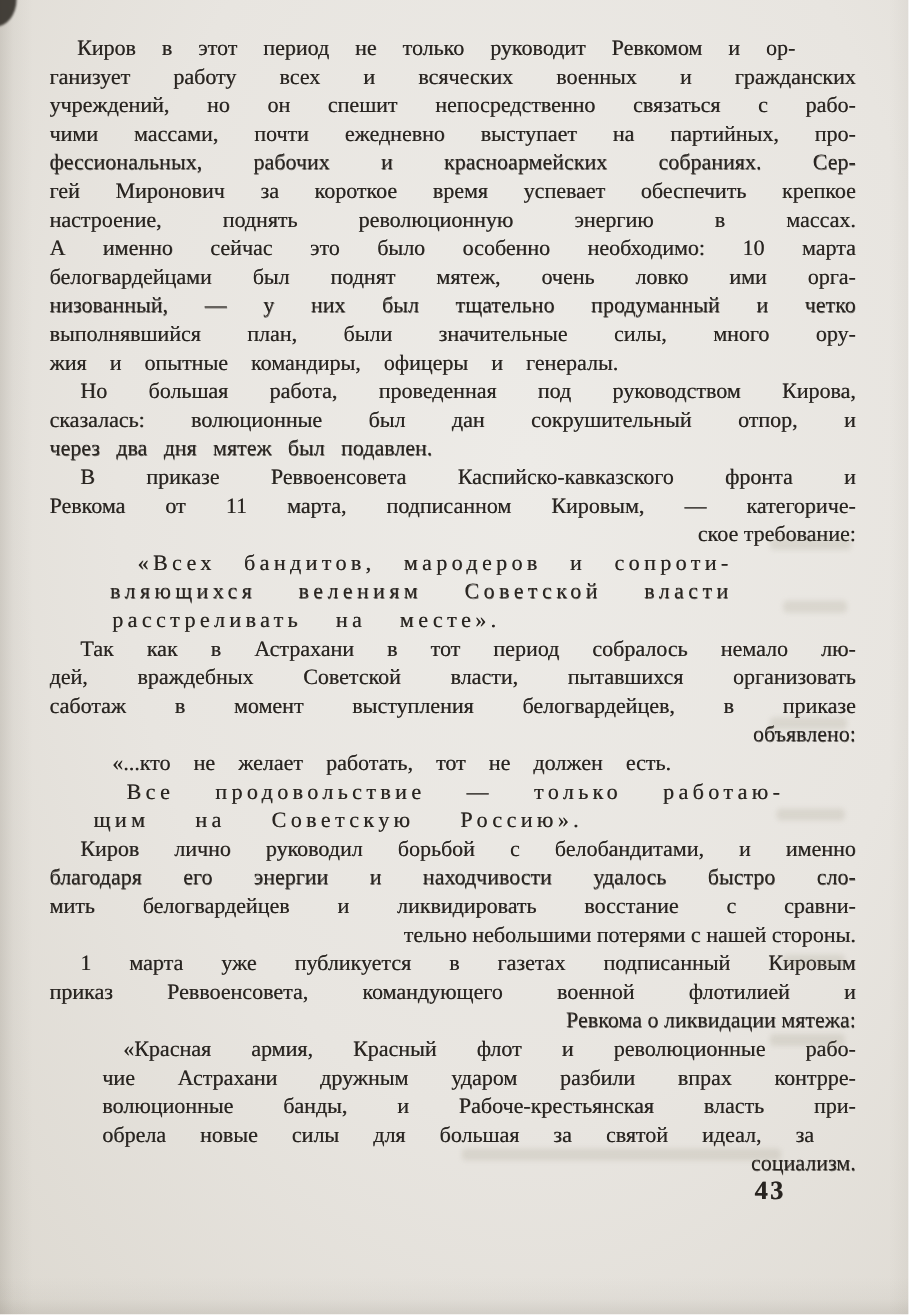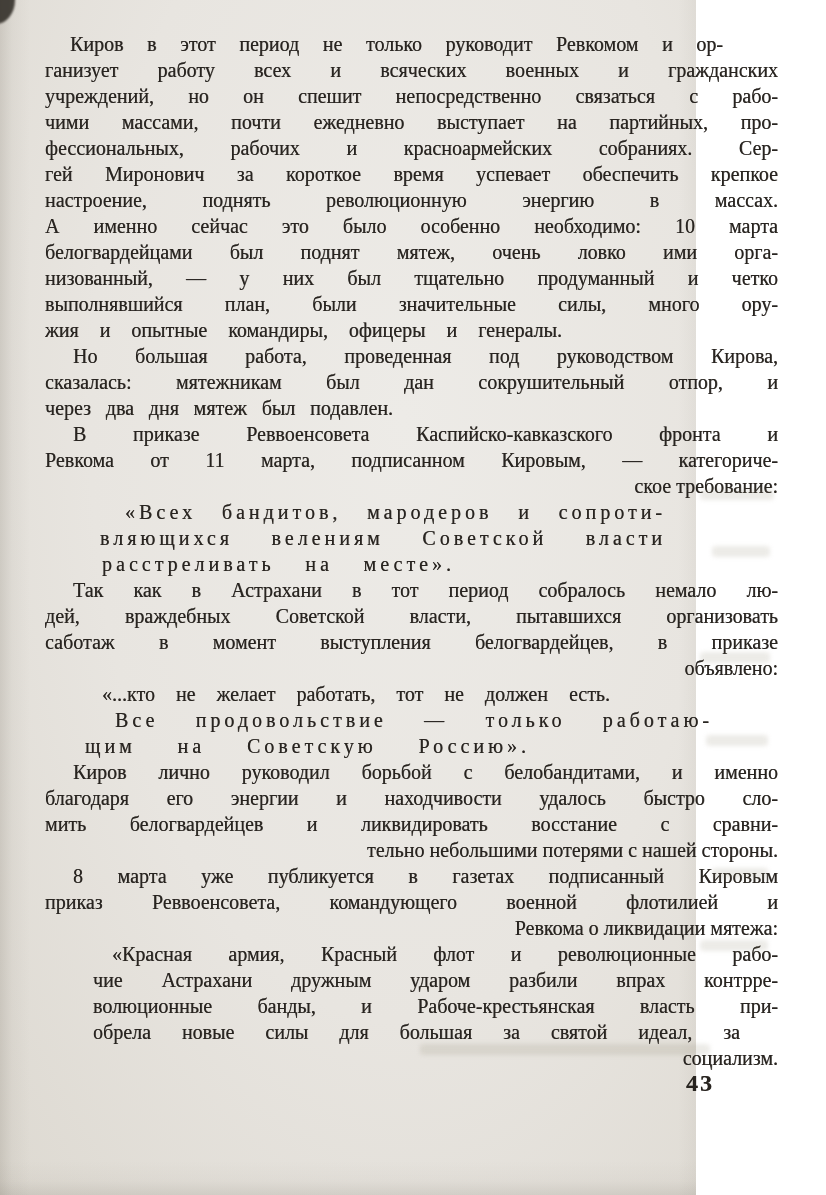--- a/index.html
+++ b/index.html
@@ -12,21 +12,21 @@
     padding: 0;
   }
   body {
     width: 826px;
     height: 1195px;
     overflow: hidden;
     font-family: "Liberation Serif", "DejaVu Serif", serif;
   }
   .page {
     position: relative;
-    width: 696px;
+    width: 826px;
     height: 1195px;
     background:
       linear-gradient(90deg, rgba(92,84,70,0.16) 0px, rgba(92,84,70,0.05) 12px, rgba(0,0,0,0) 30px),
       linear-gradient(0deg, rgba(100,92,78,0.14) 0px, rgba(100,92,78,0.04) 14px, rgba(0,0,0,0) 34px),
       linear-gradient(270deg, rgba(110,102,88,0.06) 0px, rgba(0,0,0,0) 18px),
       radial-gradient(ellipse at 58% 35%, #edebe7 0%, var(--paper) 55%, var(--paper-deep) 100%);
   }
   
   .corner-artifact {
     position: absolute;
@@ -98,21 +98,21 @@
         <div class="line j">гей Миронович за короткое время успевает обеспечить крепкое</div>
         <div class="line j">настроение, поднять революционную энергию в массах.</div>
         <div class="line j">А именно сейчас это было особенно необходимо: 10 марта</div>
         <div class="line j">белогвардейцами был поднят мятеж, очень ловко ими орга-</div>
         <div class="line j">низованный, — у них был тщательно продуманный и четко</div>
         <div class="line j">выполнявшийся план, были значительные силы, много ору-</div>
         <div class="line j" style="margin-right: 216px;">жия и опытные командиры, офицеры и генералы.</div>
       </div>
       <div class="block body">
         <div class="line j" style="text-indent: 28px;">Но большая работа, проведенная под руководством Кирова,</div>
-        <div class="line j">сказалась: мятежникам был дан сокрушительный отпор, и</div>
+        <div class="line j">сказалась: волюционные был дан сокрушительный отпор, и</div>
         <div class="line j" style="margin-right: 385px;">через два дня мятеж был подавлен.</div>
       </div>
       <div class="block body">
         <div class="line j" style="text-indent: 28px;">В приказе Реввоенсовета Каспийско-кавказского фронта и</div>
         <div class="line j">Ревкома от 11 марта, подписанном Кировым, — категориче-</div>
         <div class="line">ское требование:</div>
       </div>
       <div class="block quote-spaced">
         <div class="line j sp" style="text-indent: 25px; margin-left: 55px; margin-right: 112px;">«Всех бандитов, мародеров и сопроти-</div>
         <div class="line j sp" style="margin-left: 55px; margin-right: 112px;">вляющихся велениям Советской власти</div>
@@ -129,21 +129,21 @@
         <div class="line j sp" style="margin-left: 70px; margin-right: 65px;">Все продовольствие — только работаю-</div>
         <div class="line j sp" style="margin-left: 40px; margin-right: 248px;">щим на Советскую Россию».</div>
       </div>
       <div class="block body">
         <div class="line j" style="text-indent: 28px;">Киров лично руководил борьбой с белобандитами, и именно</div>
         <div class="line j">благодаря его энергии и находчивости удалось быстро сло-</div>
         <div class="line j">мить белогвардейцев и ликвидировать восстание с сравни-</div>
         <div class="line">тельно небольшими потерями с нашей стороны.</div>
       </div>
       <div class="block body">
-        <div class="line j" style="text-indent: 28px;">8 марта уже публикуется в газетах подписанный Кировым</div>
+        <div class="line j" style="text-indent: 28px;">1 марта уже публикуется в газетах подписанный Кировым</div>
         <div class="line j">приказ Реввоенсовета, командующего военной флотилией и</div>
         <div class="line">Ревкома о ликвидации мятежа:</div>
       </div>
       <div class="block quote-block">
         <div class="line j" style="text-indent: 19px; margin-left: 48px;">«Красная армия, Красный флот и революционные рабо-</div>
         <div class="line j" style="margin-left: 48px;">чие Астрахани дружным ударом разбили впрах контрре-</div>
         <div class="line j" style="margin-left: 48px;">волюционные банды, и Рабоче-крестьянская власть при-</div>
         <div class="line j" style="margin-left: 48px; margin-right: 38px;">обрела новые силы для большая за святой идеал, за</div>
         <div class="line" style="margin-left: 48px;">социализм.</div>
       </div>

